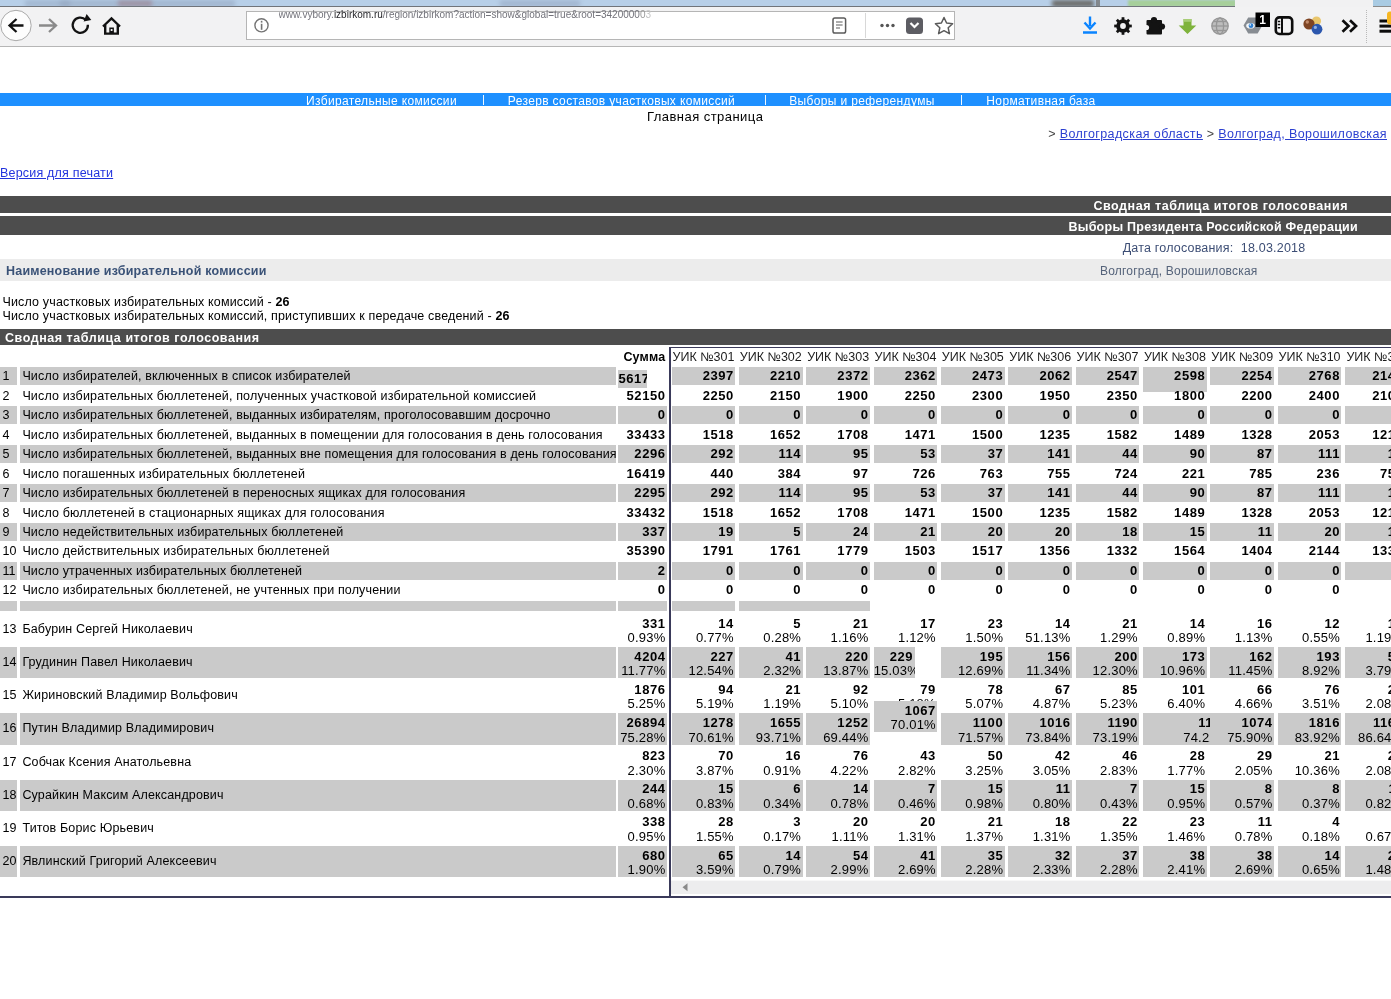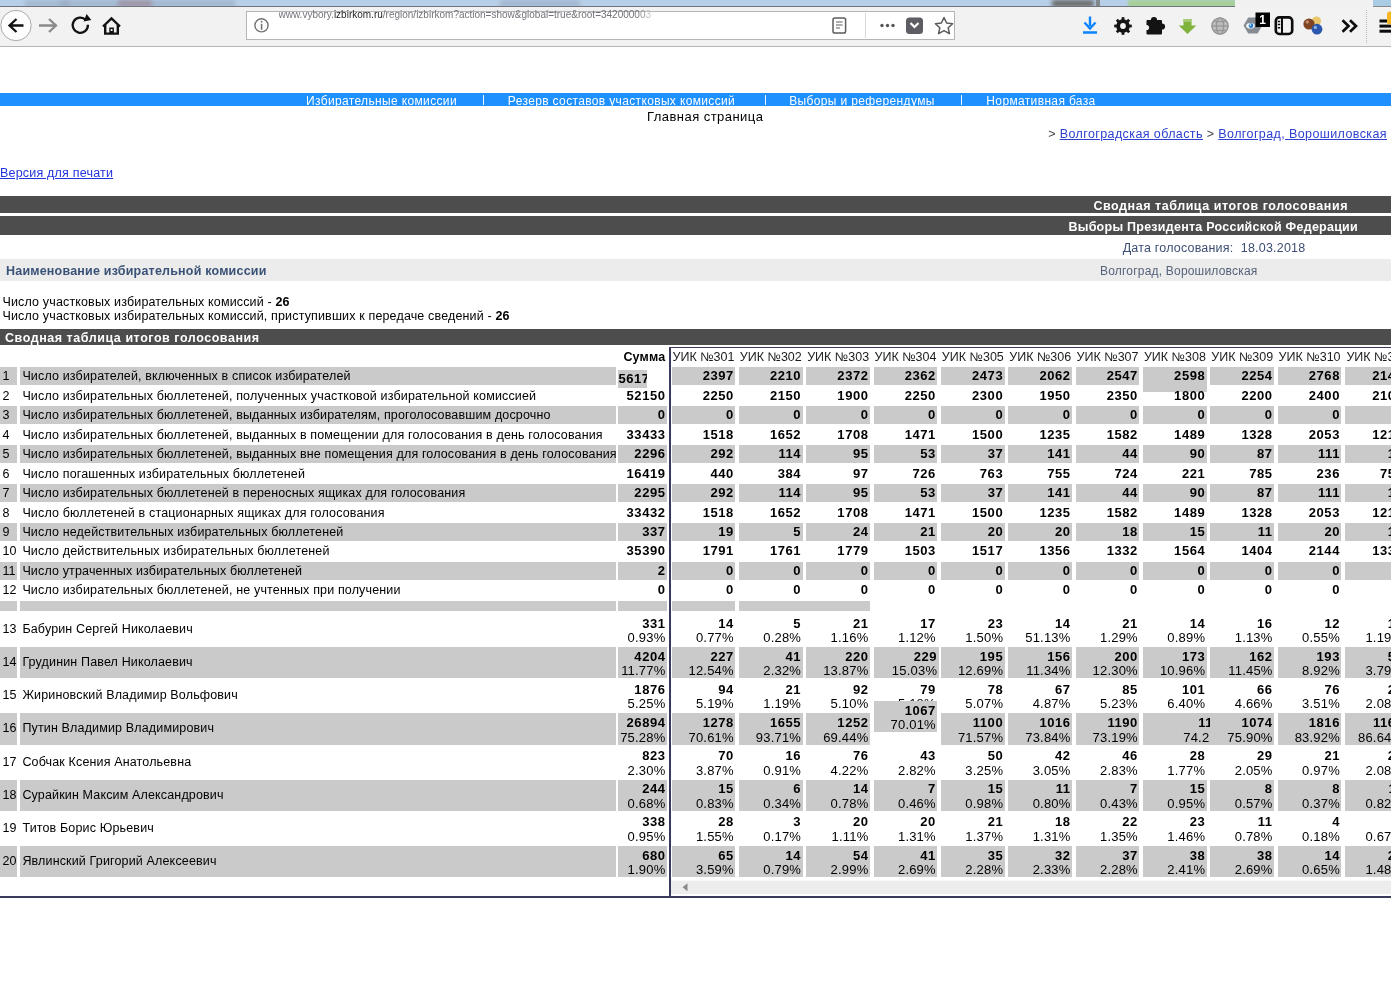--- a/index.html
+++ b/index.html
@@ -388,21 +388,21 @@
     <div class="l2">12.54%</div>
   </div>
 <div class="cell c2 g" style="left:738.95px;top:647.15px;width:63.7px;height:31.15px">
     <div class="l1">41</div>
     <div class="l2">2.32%</div>
   </div>
 <div class="cell c2 g" style="left:806.30px;top:647.15px;width:63.7px;height:31.15px">
     <div class="l1">220</div>
     <div class="l2">13.87%</div>
   </div>
-<div class="cell c2 g" style="left:873.65px;top:647.15px;width:65px;height:31.15px">
+<div class="cell c2 g" style="left:873.65px;top:647.15px;width:41px;height:31.15px">
     <div class="l1">229</div>
     <div class="l2">15.03%</div>
   </div>
 <div class="cell c2 g" style="left:941.00px;top:647.15px;width:63.7px;height:31.15px">
     <div class="l1">195</div>
     <div class="l2">12.69%</div>
   </div>
 <div class="cell c2 g" style="left:1008.35px;top:647.15px;width:63.7px;height:31.15px">
     <div class="l1">156</div>
     <div class="l2">11.34%</div>
@@ -564,21 +564,21 @@
 <div class="cell c2" style="left:1143.05px;top:746.60px;width:63.7px;height:31.15px">
     <div class="l1">28</div>
     <div class="l2">1.77%</div>
   </div>
 <div class="cell c2" style="left:1210.40px;top:746.60px;width:63.7px;height:31.15px">
     <div class="l1">29</div>
     <div class="l2">2.05%</div>
   </div>
 <div class="cell c2" style="left:1277.75px;top:746.60px;width:63.7px;height:31.15px">
     <div class="l1">21</div>
-    <div class="l2">0.97%</div>
+    <div class="l2">10.36%</div>
   </div>
 <div class="cell c2 last" style="left:1345.10px;top:746.60px;width:63.7px;height:31.15px">
     <div class="l1">28</div>
     <div class="l2">2.08%</div>
   </div>
 <div class="cell cnum g" style="left:0.0px;top:779.75px;width:17.4px;height:31.15px">18</div>
 <div class="cell cname g" style="left:19.9px;top:779.75px;width:596.0px;height:31.15px">Сурайкин Максим Александрович</div>
 <div class="cell c2 g" style="left:618.4px;top:779.75px;width:48.6px;height:31.15px">
     <div class="l1">244</div>
     <div class="l2">0.68%</div>

